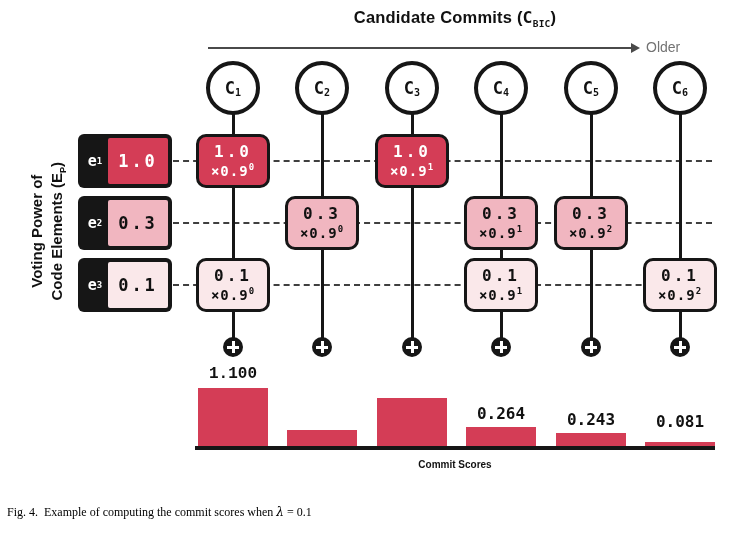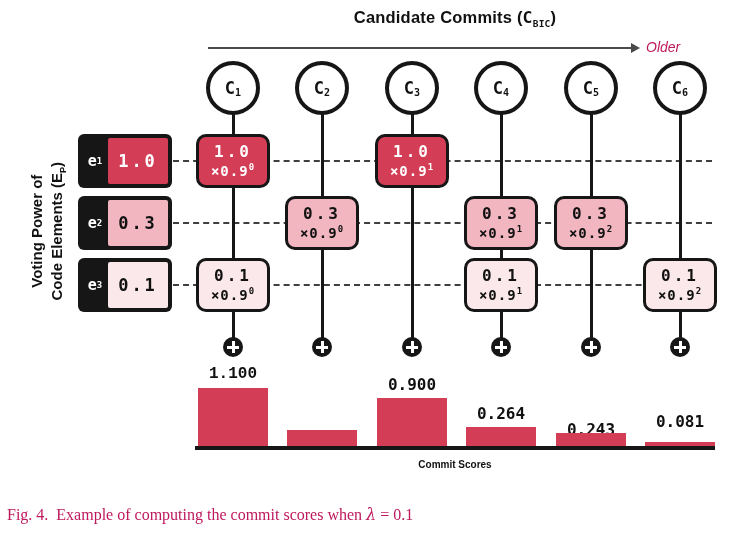--- a/index.html
+++ b/index.html
@@ -15,21 +15,21 @@
   
   .title{position:absolute;left:195px;top:8px;width:520px;text-align:center;
          font-weight:bold;font-size:16.5px;letter-spacing:.2px;}
   .title .mono{font-weight:bold;}
   .title sub{font-size:9.5px;font-family:"DejaVu Sans Mono",monospace;font-weight:bold;}
 
   
   .arrow-line{position:absolute;left:208px;top:47px;width:424px;height:2px;background:#4a4a4a;}
   .arrow-head{position:absolute;left:631px;top:43px;width:0;height:0;
               border-left:9px solid #4a4a4a;border-top:5px solid transparent;border-bottom:5px solid transparent;}
-  .older{position:absolute;left:646px;top:39px;font-style:italic;font-size:14px;color:#be185d;}
+  .older{position:absolute;left:646px;top:39px;font-size:14px;color:#737373;}
 
   
   .yaxis{position:absolute;left:-47px;top:210px;width:190px;text-align:center;
          transform:rotate(-90deg);font-weight:bold;font-size:15px;line-height:1.35;}
   .yaxis sub{font-size:9px;}
 
   
   .dash{position:absolute;left:173px;width:539px;height:0;border-top:2px dashed #3f3f3f;z-index:1;}
   .dash.r1{top:160px}.dash.r2{top:222px}.dash.r3{top:284px}
 
@@ -76,21 +76,21 @@
   
   .baseline{position:absolute;left:195px;top:446px;width:520px;height:4px;background:var(--ink);z-index:2;}
   .bar{position:absolute;width:70px;left:calc(var(--x) - 35px);background:var(--red);z-index:1;}
   .bar-label{position:absolute;width:96px;left:calc(var(--x) - 48px);text-align:center;
              font-family:"DejaVu Sans Mono",monospace;font-weight:bold;font-size:16px;}
   .chart-title{position:absolute;left:195px;top:459px;width:520px;text-align:center;
                font-weight:bold;font-size:10px;}
 
   
   .caption{position:absolute;left:7px;top:505px;font-family:"Liberation Serif","DejaVu Serif",serif;
-           font-size:16px;color:#be185d;}
+           font-size:12px;color:#000000;}
   .caption .lam{font-style:italic;font-family:"DejaVu Serif",serif;}
 </style>
 </head>
 <body>
 
 <div class="stage" style="--red: #d43d56; --pink: #f1b6c0; --lightpink: #fae8ea; --ink: #161616;">
 
   <div class="title">
     <span>Candidate Commits (</span><span class="mono">C</span><sub>BIC</sub><span>)</span>
   </div>
@@ -213,23 +213,22 @@
   <div class="cell v2 r2 col5">
     <span class="l1">0.3</span>
     <span class="l2"><span>×0.9</span><sup>2</sup></span>
   </div>
   <div class="cell v3 r3 col6">
     <span class="l1">0.1</span>
     <span class="l2"><span>×0.9</span><sup>2</sup></span>
   </div>
 
   <div class="bar-label col1" style="top: 365px; font-family: Liberation Mono, monospace;">1.100</div>
-  <div class="bar-label col3" style="top: 375px;">0.900</div>
   <div class="bar-label col4" style="top: 404px;">0.264</div>
-  <div class="bar-label col5" style="top: 420px; text-align: center;">0.243</div>
+  <div class="bar-label col5" style="top: 410px; text-align: center;">0.243</div>
   <div class="bar-label col6" style="top: 412px;">0.081</div>
 
   <div class="bar col1" style="height: 58px; top: 388px;"></div>
   <div class="bar col2" style="height: 16px; top: 430px;"></div>
   <div class="bar col3" style="height: 48px; top: 398px;"></div>
   <div class="bar col4" style="height: 19px; top: 427px;"></div>
   <div class="bar col5" style="height: 13px; top: 433px;"></div>
   <div class="bar col6" style="height: 4px; top: 442px;"></div>
 
   <div class="baseline"></div>

